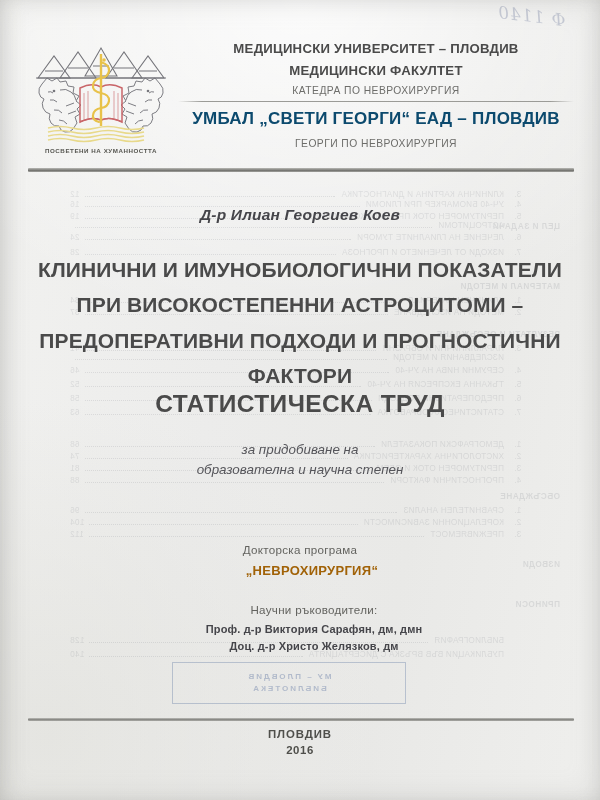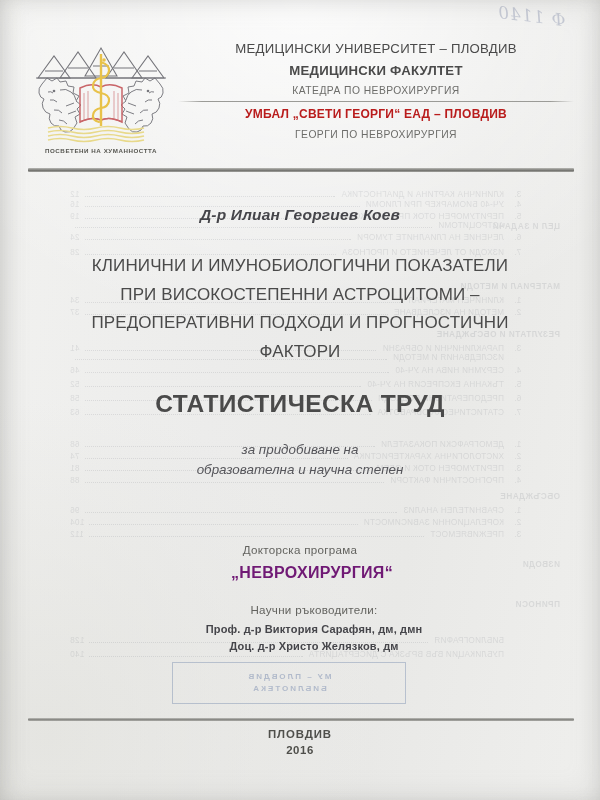--- a/index.html
+++ b/index.html
@@ -151,44 +151,44 @@
   }
 
   #header-text {
     flex: 1 1 auto;
     text-align: center;
     padding-left: 6px;
     padding-top: 1px;
   }
   .hdr-line-1 {
     font-size: 13.2px;
-    font-weight: normal;
+    font-weight: bold;
     letter-spacing: 0.25px;
     color: #4a4a4a;
     line-height: 1.5;
   }
   .hdr-line-2 {
     font-size: 13.2px;
     font-weight: bold;
     letter-spacing: 0.25px;
     color: #4a4a4a;
     line-height: 1.75;
   }
   .hdr-line-3 {
     font-size: 10.3px;
     font-weight: normal;
     letter-spacing: 0.45px;
     color: #6d6d6a;
     line-height: 1.7;
   }
   .hdr-line-4 {
-    font-size: 12px;
+    font-size: 17px;
     font-weight: bold;
     letter-spacing: 0.25px;
-    color: #b91c1c;
+    color: #0c4a6e;
     line-height: 1.85;
   }
   .hdr-line-5 {
     font-size: 10.3px;
     font-weight: normal;
     letter-spacing: 0.45px;
     color: #6d6d6a;
     line-height: 1.7;
   }
   .hdr-rule {
@@ -223,22 +223,22 @@
 
   
   #title-block {
     position: absolute;
     top: 252px;
     left: 28px;
     right: 28px;
     text-align: center;
   }
   .title-line {
-    font-size: 17px;
-    font-weight: normal;
+    font-size: 21px;
+    font-weight: bold;
     letter-spacing: 0.1px;
     line-height: 1.68;
     color: #4a4a4a;
   }
 
   
   #work-type {
     position: absolute;
     top: 390px;
     left: 0;
@@ -277,24 +277,24 @@
     right: 0;
     text-align: center;
   }
   .program-label {
     font-size: 11.6px;
     color: #63635f;
     letter-spacing: 0.3px;
     line-height: 1.75;
   }
   .program-value {
-    font-size: 16px;
+    font-size: 13px;
     font-weight: bold;
     letter-spacing: 0.3px;
-    color: #701a75;
+    color: #a16207;
     line-height: 1.65;
     padding-left: 24px;
   }
 
   
   #supervisors-block {
     position: absolute;
     top: 600px;
     left: 0;
     right: 0;

